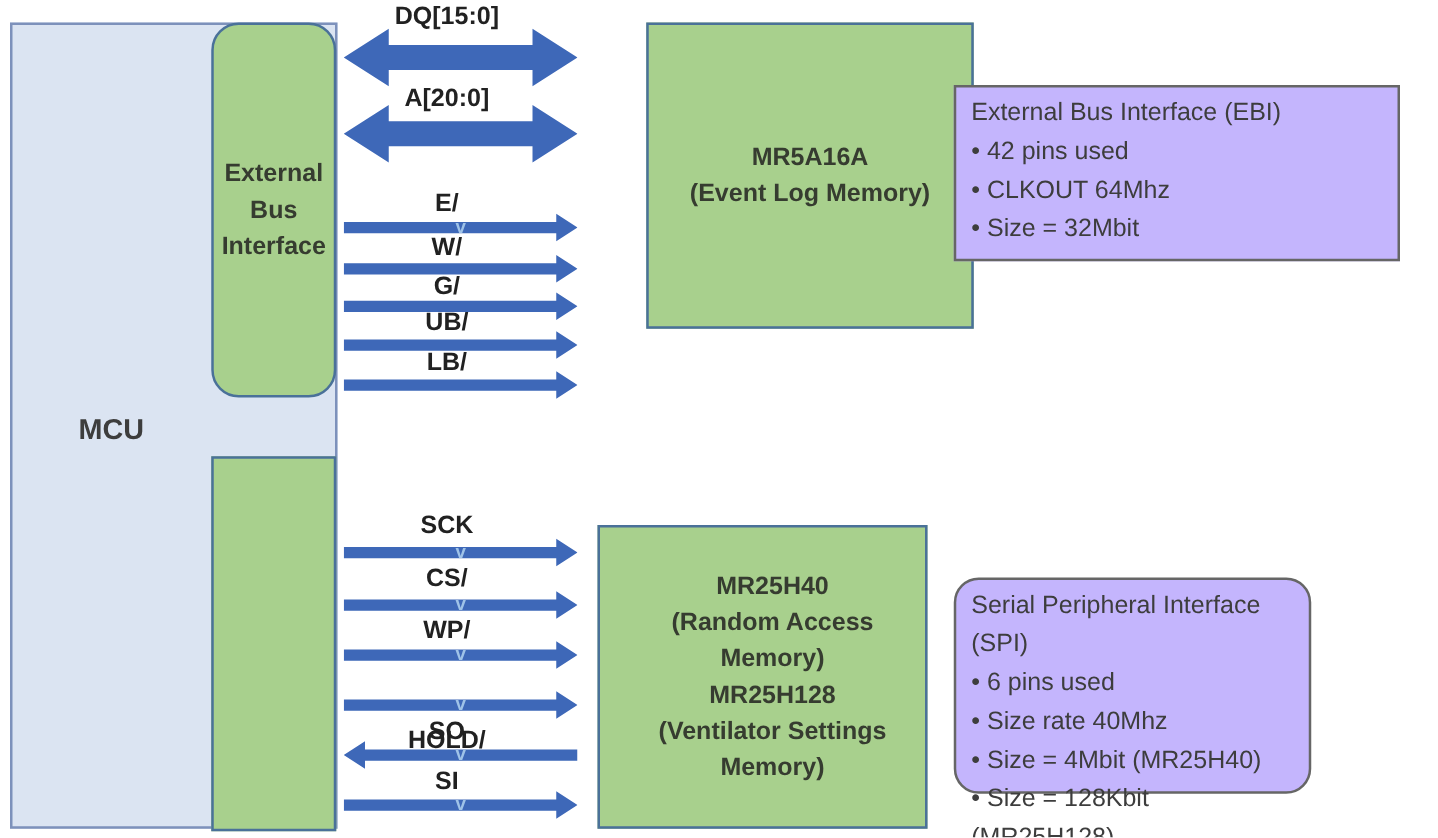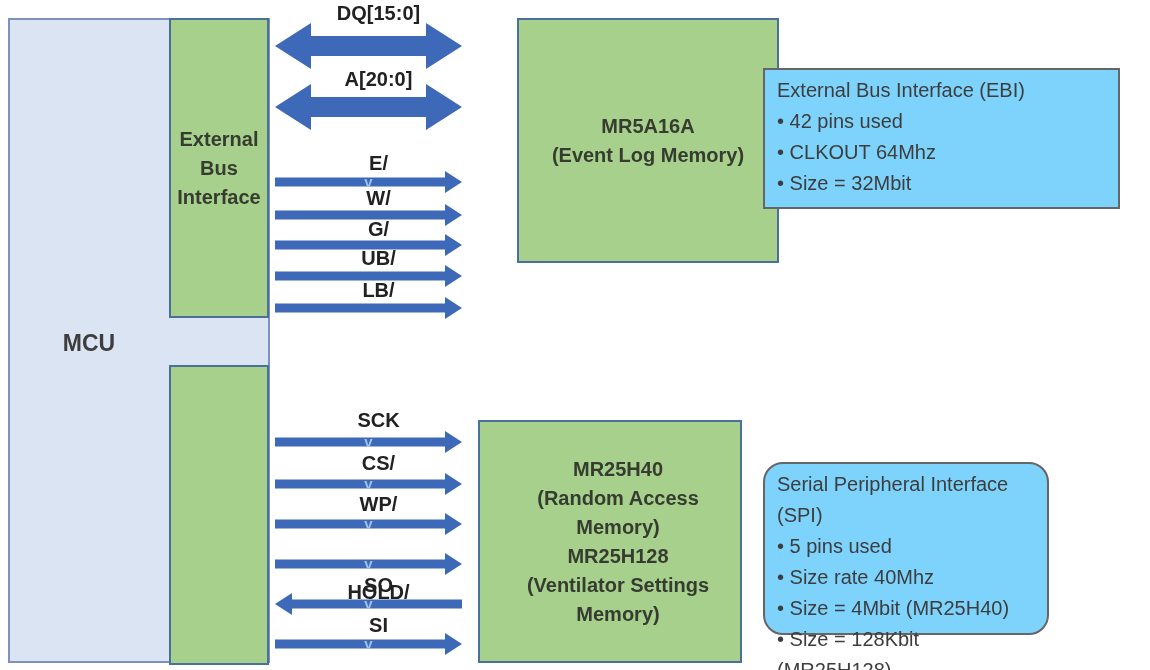--- a/index.html
+++ b/index.html
@@ -9,31 +9,31 @@
     --mcu-fill:#dbe4f2;--mcu-border:#7d91bb;--block-fill:#a8d08d;--block-border:#4a7199;
     --arrow-fill:#3e68b8;--marker:#9fc3e8;--note-border:#666666;--text-dark:#3d3d3d;
   }
   .mcu{position:absolute;left:8px;top:18px;width:262px;height:645px;box-sizing:border-box;
        background:var(--mcu-fill);border:2px solid var(--mcu-border);}
   .mcu-label{position:absolute;left:8px;top:330px;width:162px;text-align:center;
        font-size:23px;font-weight:600;color:var(--text-dark);}
   .greenbox{position:absolute;box-sizing:border-box;background:var(--block-fill);
        border:2px solid var(--block-border);display:flex;align-items:center;
        justify-content:center;text-align:center;}
-  .ebi-block{left:169px;top:18px;width:100px;height:300px;}
+  .ebi-block{left:169px;top:18px;width:100px;height:300px;border-radius:22px;}
   .spi-block{left:169px;top:365px;width:100px;height:300px;}
   .mem1{left:478px;top:18px;width:262px;height:245px;margin-left:39px;}
   .mem2{left:478px;top:420px;width:264px;height:243px;padding-left:16px;}
   .block-label{white-space:pre-line;font-size:20px;line-height:29px;font-weight:600;color:#363c30;}
-  .sig-label{position:absolute;left:285px;width:187px;text-align:center;
+  .sig-label{position:absolute;left:264px;width:187px;text-align:center;
        font-size:20px;line-height:26px;font-weight:600;color:#212121;}
   .sig-arrow{position:absolute;left:275px;}
   .sig-marker{position:absolute;left:275px;width:187px;text-align:center;
        font-size:15px;line-height:12px;font-weight:700;color:var(--marker);}
-  .note{position:absolute;box-sizing:border-box;background:#7dd3fc;border:2px solid var(--note-border);
+  .note{position:absolute;box-sizing:border-box;background:#c4b5fd;border:2px solid var(--note-border);
        padding:5px 12px;font-size:20px;line-height:31px;color:var(--text-dark);}
   .note-ebi{left:763px;top:68px;width:357px;height:141px;}
   .note-spi{left:763px;top:462px;width:286px;height:173px;border-radius:20px;}
   .note-bullet::before{content:"\2022\00a0";}
 </style>
 </head>
 <body>
 
 <div class="canvas" id="canvas" style="--mcu-fill: #dbe4f2; --mcu-border: #7d91bb; --block-fill: #a8d08d; --block-border: #4a7199; --arrow-fill: #3e68b8; --marker: #9fc3e8; --note-border: #666666; --text-dark: #3d3d3d;">
 
@@ -129,20 +129,20 @@
     <div>
         <div class="note-bullet">42 pins used</div>
         <div class="note-bullet">CLKOUT 64Mhz</div>
         <div class="note-bullet">Size = 32Mbit</div>
       </div>
   </div>
 
   <div class="note note-spi">
     <div>Serial Peripheral Interface (SPI)</div>
     <div>
-        <div class="note-bullet">5 pins used</div>
+        <div class="note-bullet">6 pins used</div>
         <div class="note-bullet">Size rate 40Mhz</div>
         <div class="note-bullet">Size = 4Mbit (MR25H40)</div>
         <div class="note-bullet">Size = 128Kbit (MR25H128)</div>
       </div>
   </div>
 
 </div>
 
 </body></html>

